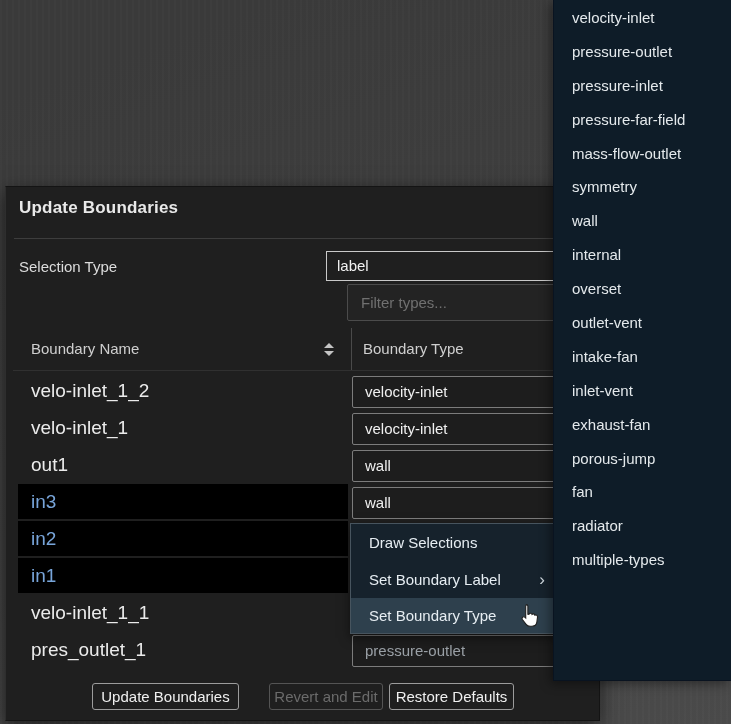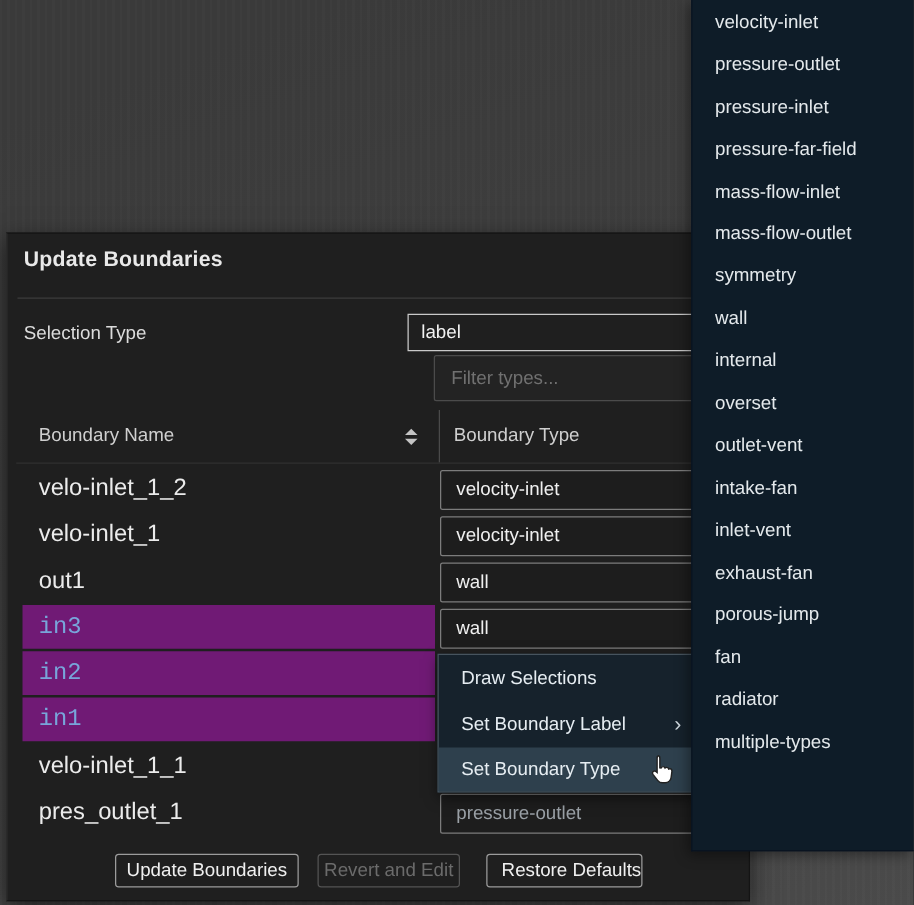--- a/index.html
+++ b/index.html
@@ -45,37 +45,37 @@
   .hdr-hline { position:absolute; left:7px; top:183px; width:582px; height:1px; background:#303030; }
   .sort-icon { position:absolute; left:317px; top:156px; width:11px; height:13px;
     display:flex; flex-direction:column; justify-content:space-between; align-items:center; }
   .sort-icon .tri-up { width:0;height:0;border-left:5px solid transparent;border-right:5px solid transparent;border-bottom:5px solid #c4c4c4; }
   .sort-icon .tri-dn { width:0;height:0;border-left:5px solid transparent;border-right:5px solid transparent;border-top:5px solid #c4c4c4; }
   
   .name-cell {
     position:absolute; left:12px; width:330px; height:35px; line-height:35px;
     padding-left:13px; font-size:19px; color:#ebebeb;
   }
-  .name-cell.selected { background:#701a75; color:#78a5da;font-family:Liberation Mono, monospace; }
+  .name-cell.selected { background:#000000; color:#78a5da; }
   .type-cell {
     position:absolute; left:346px; width:245px; height:32px; line-height:30px;
     border:1px solid #7c7c7c; border-radius:2px; background:#1d1d1d;
     padding-left:12px; font-size:15px; color:#f0f0f0;
   }
   .type-cell.muted { color:#9aa0a6; }
   
   .btn {
     position:absolute; top:496px; height:27px; background:transparent;
     border:1px solid #9c9c9c; border-radius:3px; color:#f0f0f0;
     font-size:15px; font-family:inherit; line-height:24px; text-align:center; cursor:pointer;
   }
-  .btn.disabled { border-color:#545454; color:#6b6b6b; }
+  .btn.disabled { border-color:#545454; color:#6b6b6b;margin-left:15px; }
   .b-update { left:86px; width:147px; }
   .b-revert { left:248px; width:114px; }
-  .b-restore { left:383px; width:125px;text-align:right; }
+  .b-restore { left:383px; width:125px; }
   
   .ctx-menu {
     position:absolute; left:350px; top:523px; width:208px;
     background:#16222c; border:1px solid #47545e; z-index:5;
     box-shadow:0 4px 10px rgba(0,0,0,.5);
   }
   .ctx-item {
     position:relative; height:37px; line-height:37px; padding-left:18px;
     font-size:15px; color:#e6edf2; cursor:pointer;
   }
@@ -158,21 +158,20 @@
 
 <svg class="hand-cursor" viewBox="0 0 24 26">
   <path d="M9.8 1.6c.9 0 1.6.7 1.6 1.6v7.6l1 .1c.2-.6.8-1 1.5-1 .7 0 1.3.5 1.5 1.1.3-.3.7-.5 1.2-.5.8 0 1.4.5 1.6 1.3.2-.1.5-.2.8-.2 1 0 1.7.8 1.7 1.7v.3l-.6 4.6c-.3 2.4-2.3 4.2-4.7 4.2h-1.9c-1.5 0-2.9-.7-3.8-1.9l-3.6-4.6c-.5-.7-.4-1.6.2-2.2.6-.5 1.4-.5 2-.1l1 .8V3.2c0-.9.7-1.6 1.5-1.6z" fill="#ffffff" stroke="#222222" stroke-width="1.1"></path>
 </svg>
 
 <div class="type-panel">
   <div class="opt">velocity-inlet</div>
   <div class="opt">pressure-outlet</div>
   <div class="opt">pressure-inlet</div>
   <div class="opt">pressure-far-field</div>
-  <div class="opt">mass-flow-inlet</div>
   <div class="opt">mass-flow-outlet</div>
   <div class="opt">symmetry</div>
   <div class="opt">wall</div>
   <div class="opt">internal</div>
   <div class="opt">overset</div>
   <div class="opt">outlet-vent</div>
   <div class="opt">intake-fan</div>
   <div class="opt">inlet-vent</div>
   <div class="opt">exhaust-fan</div>
   <div class="opt">porous-jump</div>

